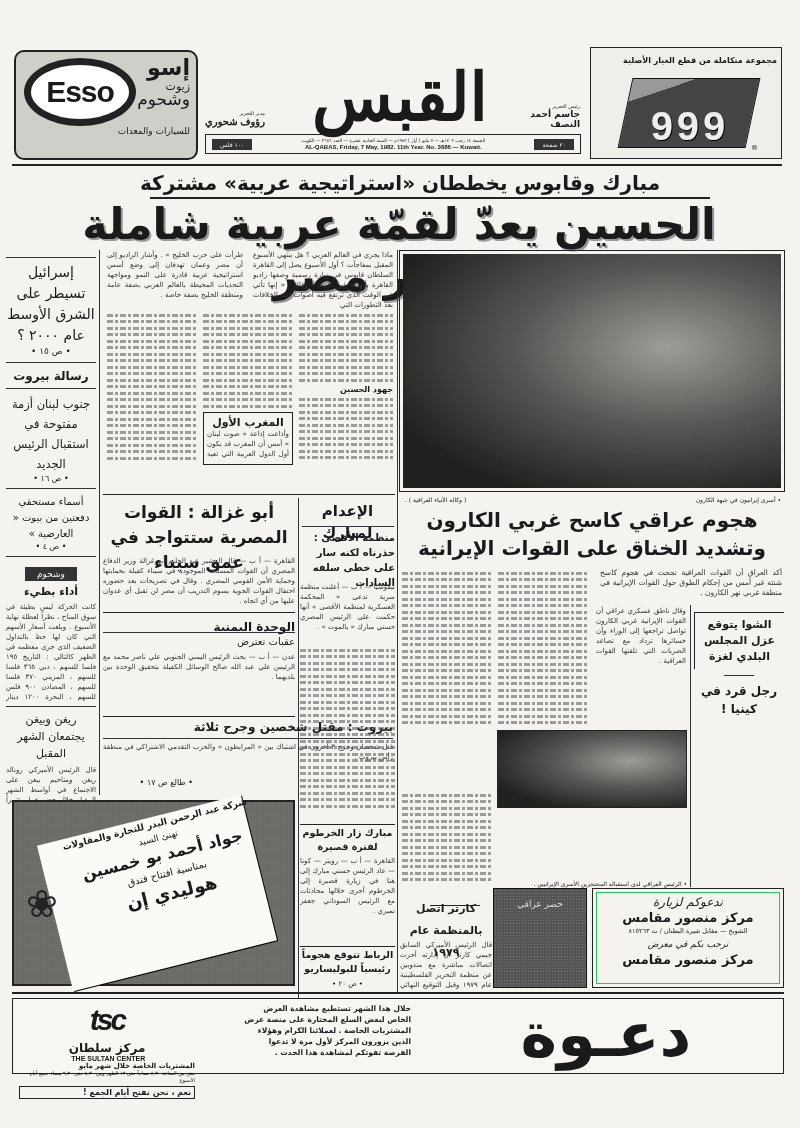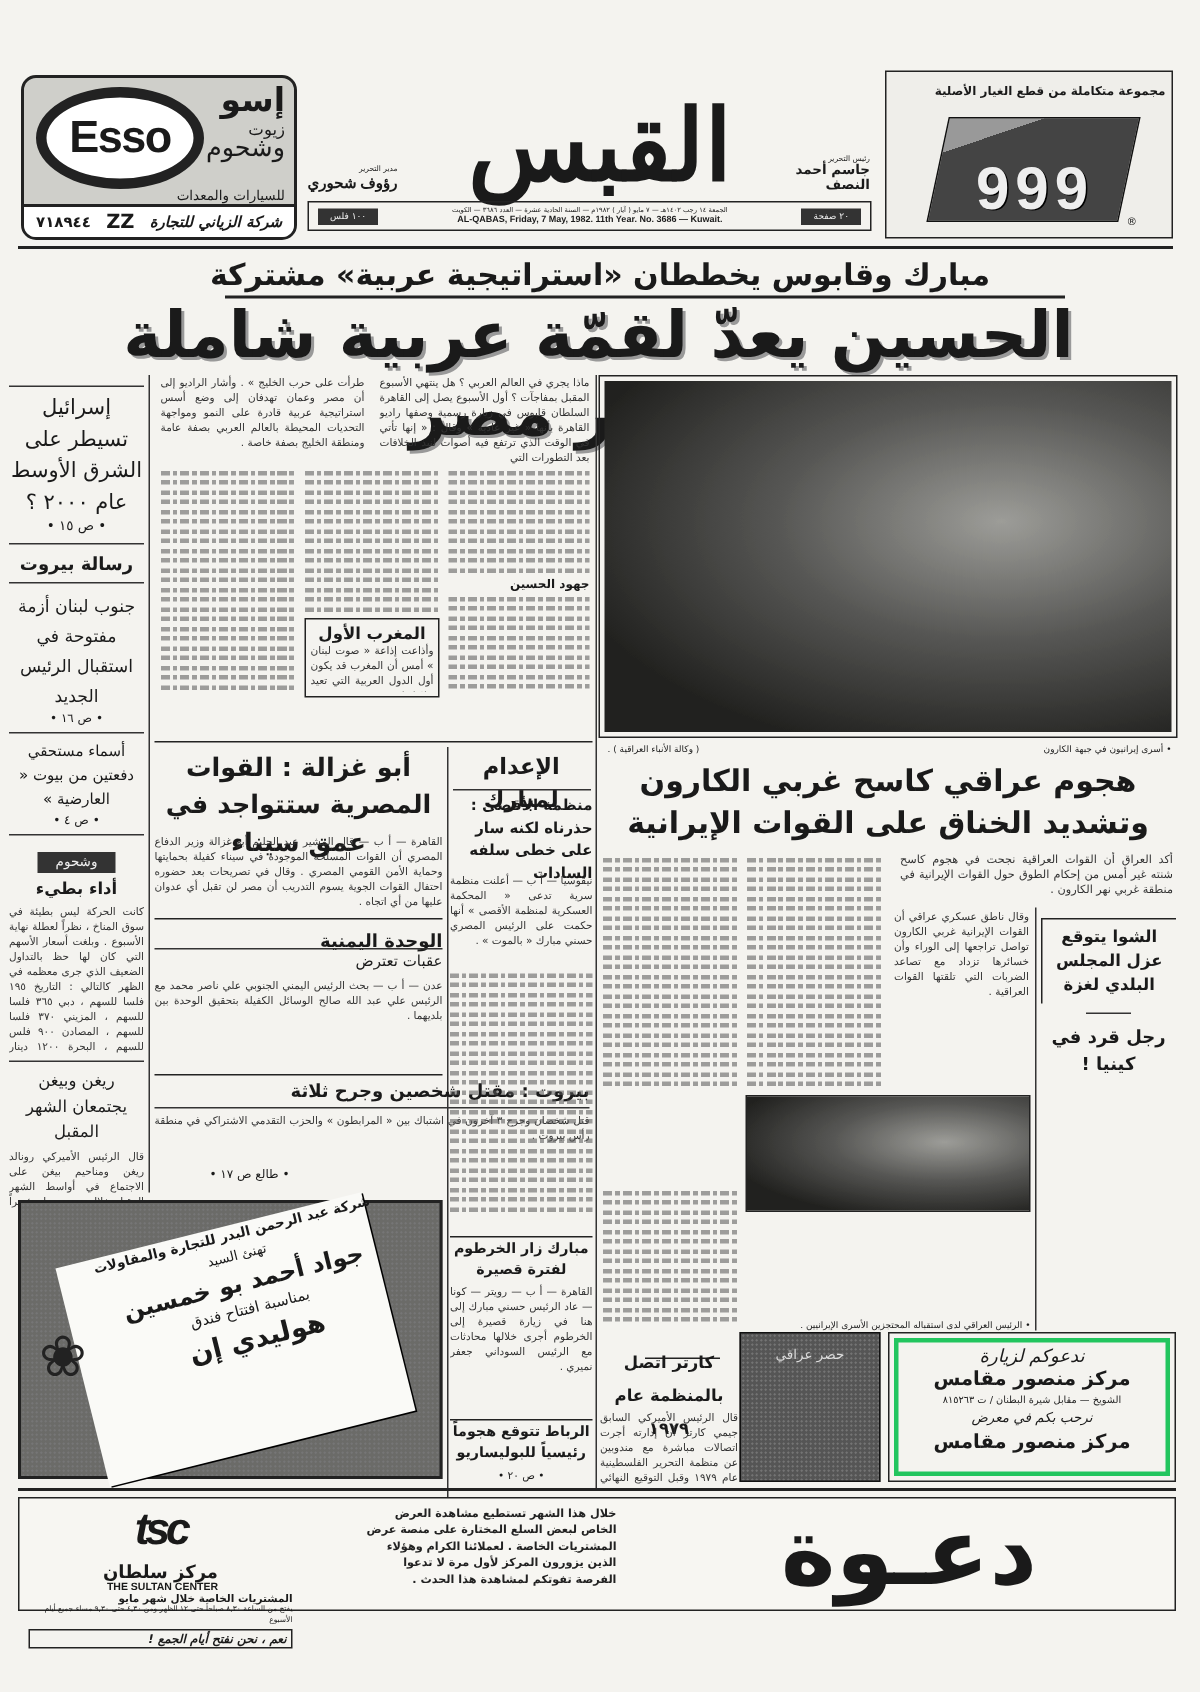--- a/index.html
+++ b/index.html
@@ -23,25 +23,20 @@
 <div class="abs box" style="left:14px;top:50px;width:184px;height:110px;border-radius:10px;background:#cfcfca;border:2px solid #222;">
   <div class="abs" style="left:8px;top:6px;width:112px;height:68px;border-radius:50%;background:#fff;border:7px solid #222;display:flex;align-items:center;justify-content:center;">
     <span style="font-family:'Liberation Sans',sans-serif;font-weight:bold;font-size:30px;letter-spacing:-1px;">Esso</span>
   </div>
   <div class="abs rtl" style="right:6px;top:4px;width:64px;">
     <div class="hd" style="font-size:22px;line-height:24px;">إسو</div>
     <div style="font-size:11px;line-height:13px;">زيوت</div>
     <div style="font-size:17px;line-height:13px;">وشحوم</div>
   </div>
   <div class="abs rtl" style="right:6px;top:74px;width:140px;font-size:9px;">للسيارات والمعدات</div>
-  <div class="abs" style="left:0;right:0;bottom:0;height:22px;border-top:2px solid #222;background:#fff;border-radius:0 0 8px 8px;display:flex;align-items:center;justify-content:space-between;padding:0 8px;">
-    <span style="font-size:10px;font-weight:bold;">٧١٨٩٤٤</span>
-    <span style="font-size:13px;font-weight:bold;">ZZ</span>
-    <span class="hd" style="font-size:10px;font-style:italic;">شركة الزياني للتجارة</span>
-  </div>
 </div>
 
 <div class="abs center" style="left:300px;top:62px;width:200px;font-size:66px;font-weight:bold;line-height:70px;letter-spacing:-2px;font-family:'DejaVu Serif',serif;">القبس</div>
 
 <div class="abs rtl" style="left:205px;top:110px;width:60px;">
   <div style="font-size:5px;">مدير التحرير</div>
   <div class="hd" style="font-size:10px;font-family:Liberation Serif, serif;">رؤوف شحوري</div>
 </div>
 <div class="abs rtl" style="left:510px;top:103px;width:70px;">
   <div style="font-size:5px;">رئيس التحرير</div>
@@ -342,21 +337,21 @@
     <div class="hd" style="font-size:18px;line-height:26px;">هوليدي إن</div>
   </div>
   <div class="abs" style="left:12px;top:80px;font-size:38px;color:#222;">❀</div>
 </div>
 
 <div class="abs dots" style="left:493px;top:888px;width:94px;height:100px;background-color:#555;border:1px solid #111;">
   <div class="center" style="color:#ddd;font-size:9px;margin-top:10px;">حصر عراقي</div>
 </div>
 
 <div class="abs box" style="left:592px;top:888px;width:192px;height:100px;border-width:1.5px;padding:3px;">
-  <div style="border:3px solid #22c55e;height:100%;text-align:center;direction:rtl;padding-top:2px;">
+  <div style="border:1px solid #22c55e;height:100%;text-align:center;direction:rtl;padding-top:2px;">
     <div style="font-size:12px;font-style:italic;">ندعوكم لزيارة</div>
     <div class="hd" style="font-size:13px;line-height:17px;">مركز منصور مقامس</div>
     <div style="font-size:6.5px;line-height:11px;">الشويخ — مقابل شيرة البطنان / ت ٨١٥٢٦٣</div>
     <div style="font-size:9px;font-style:italic;line-height:14px;">نرحب بكم في معرض</div>
     <div class="hd" style="font-size:13px;line-height:17px;">مركز منصور مقامس</div>
   </div>
 </div>
 
 <div class="hr" style="left:12px;top:992px;width:772px;height:2px;"></div>
 
@@ -364,17 +359,17 @@
   <div class="abs" style="left:6px;top:4px;width:176px;">
     <div style="display:flex;align-items:center;gap:4px;flex-direction:column;">
       <span style="font-size:30px;font-weight:bold;font-style:italic;font-family:'Liberation Sans',sans-serif;letter-spacing:-3px;">tsc</span>
       <div style="text-align:right;flex:1;">
         <div class="hd" style="font-size:12px;">مركز سلطان</div>
         <div style="font-size:7px;font-weight:bold;font-family:'Liberation Sans',sans-serif;">THE SULTAN CENTER</div>
       </div>
     </div>
     <div class="rtl" style="font-size:7px;font-weight:bold;">المشتريات الخاصة خلال شهر مايو</div>
     <div class="rtl" style="font-size:5px;line-height:7px;">يفتح من الساعة ٨,٣٠ صباحاً حتى ١٢ الظهر ومن ٤,٣٠ حتى ٩,٣٠ مساء جميع أيام الأسبوع</div>
-    <div class="box rtl hd" style="font-size:8px;border-width:1px;padding:1px 3px;margin-top:2px;font-style:italic;">نعم ، نحن نفتح أيام الجمع !</div>
+    <div class="box rtl hd" style="font-size:8px;border-width:1px;padding:1px 3px;margin-top:2px;">نعم ، نحن نفتح أيام الجمع !</div>
   </div>
   <div class="abs body-text" style="left:228px;top:4px;width:170px;height:66px;font-size:7.5px;line-height:11px;font-weight:bold;color:#222;text-align:right;">خلال هذا الشهر تستطيع مشاهدة العرض الخاص لبعض السلع المختارة على منصة عرض المشتريات الخاصة . لعملائنا الكرام وهؤلاء الذين يزورون المركز لأول مرة لا تدعوا الفرصة تفوتكم لمشاهدة هذا الحدث .</div>
   <div class="abs center hd" style="left:420px;top:-4px;width:346px;font-size:62px;line-height:80px;">دعـوة</div>
 </div>
 
 </body></html>

